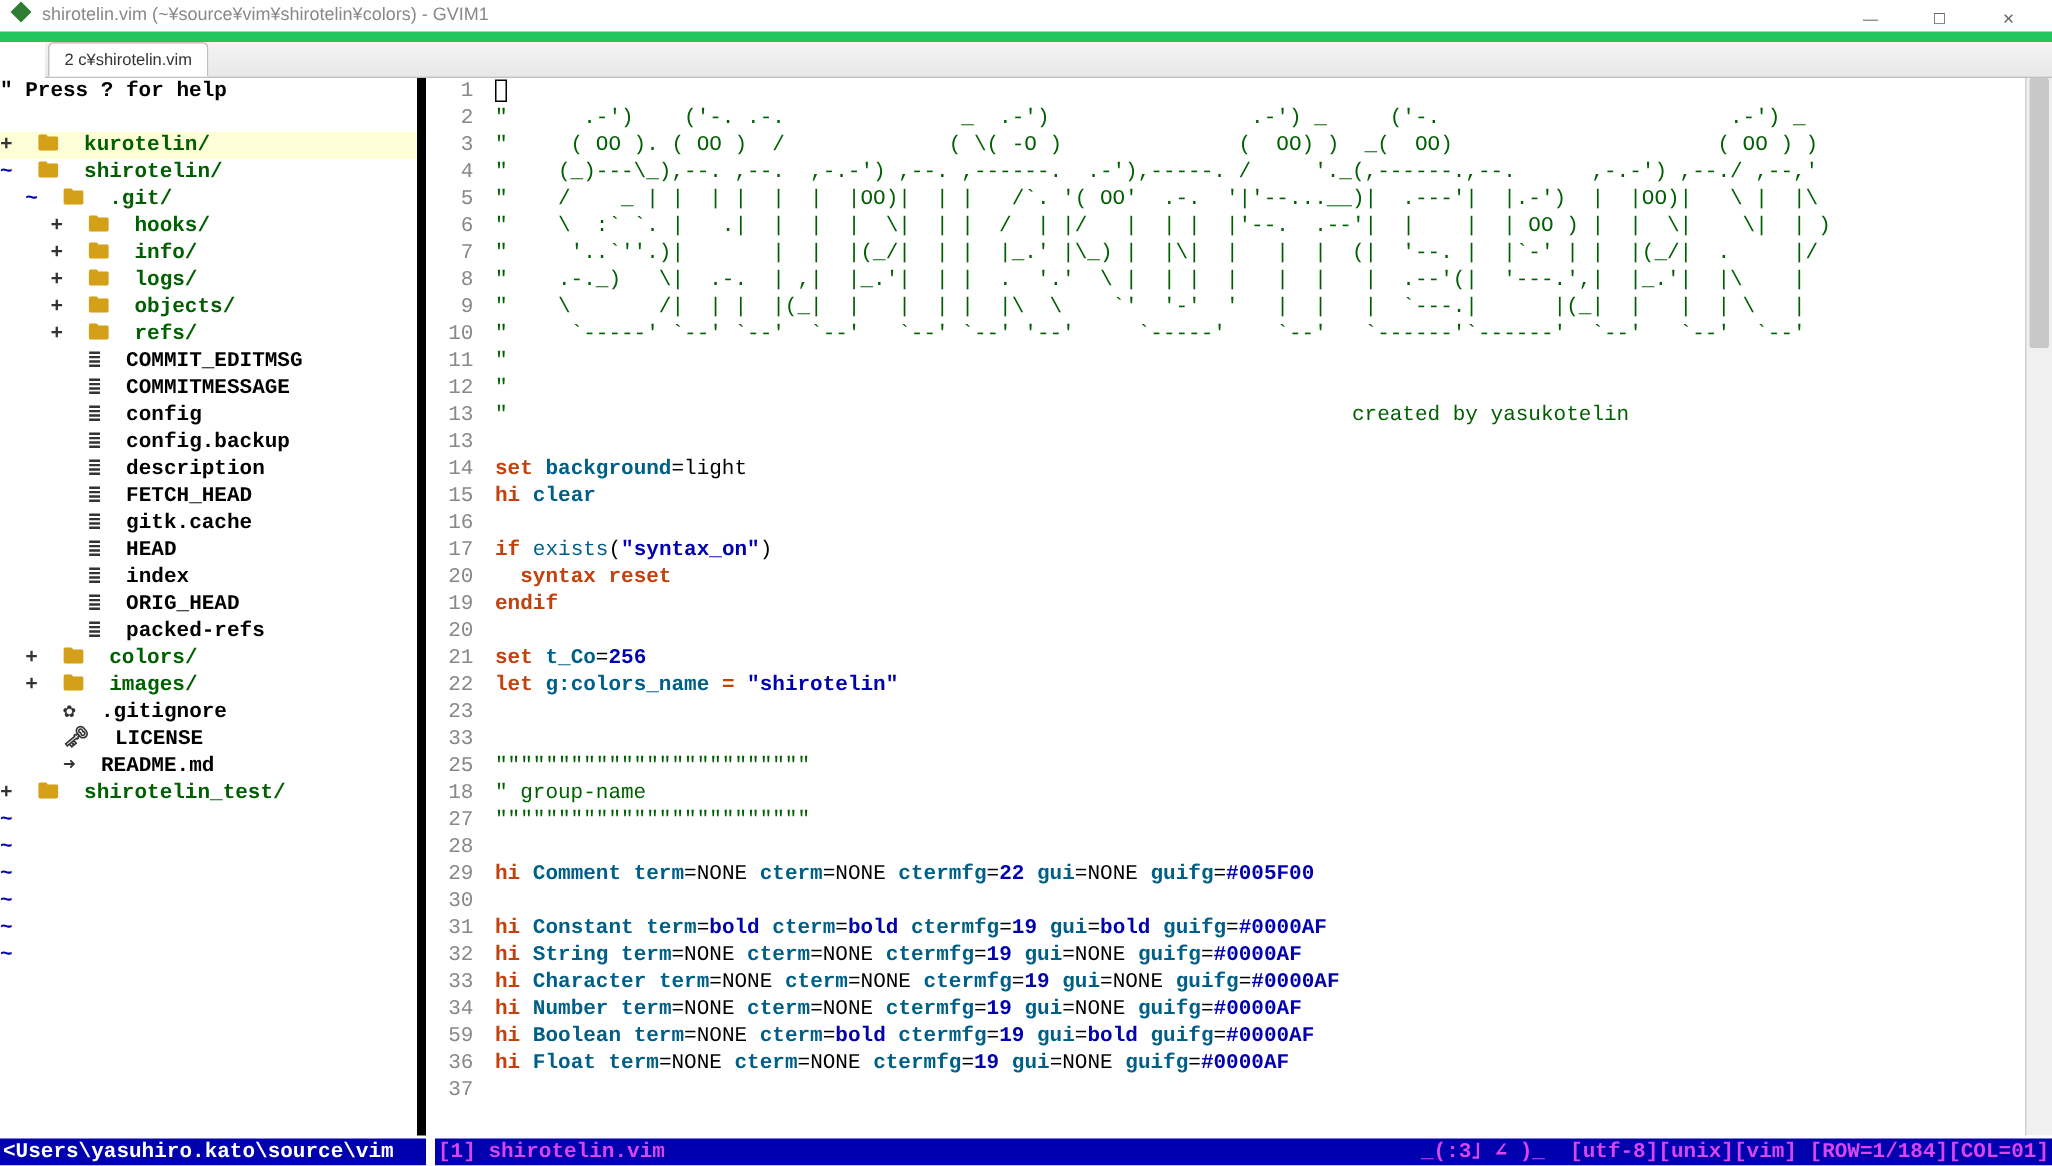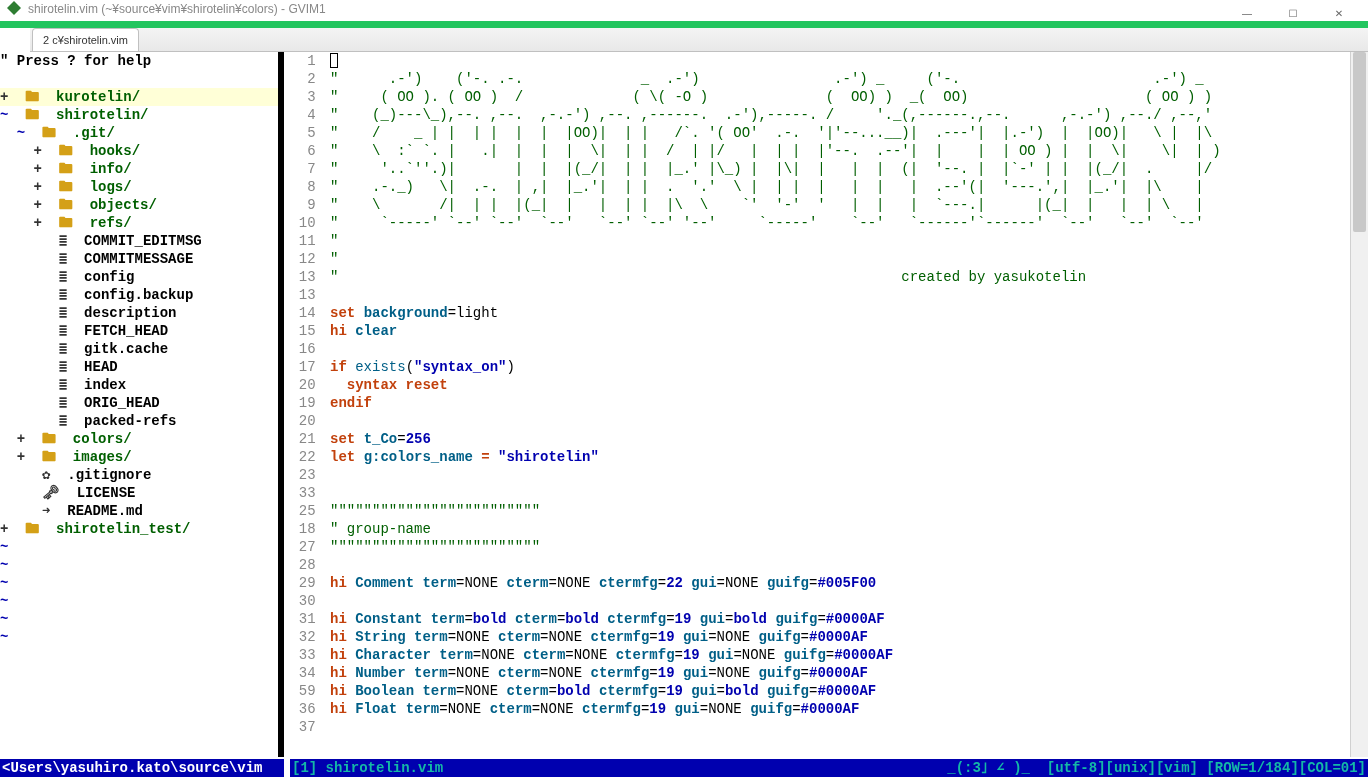--- a/index.html
+++ b/index.html
@@ -138,21 +138,21 @@
   white-space: pre;
   overflow: hidden;
 }
 .status-split {
   width: 6px;
   background: #0000af;
 }
 .status-right {
   flex: 1;
   background: #0000af;
-  color: #14b8a6;
+  color: #d946ef;
   padding: 0 2px;
   display: flex;
   white-space: pre;
 }
 .status-filename { flex: 0; }
 .status-spacer { flex: 1; }
 .scrollbar-v {
   position: absolute;
   right: 0;
   top: 0;

